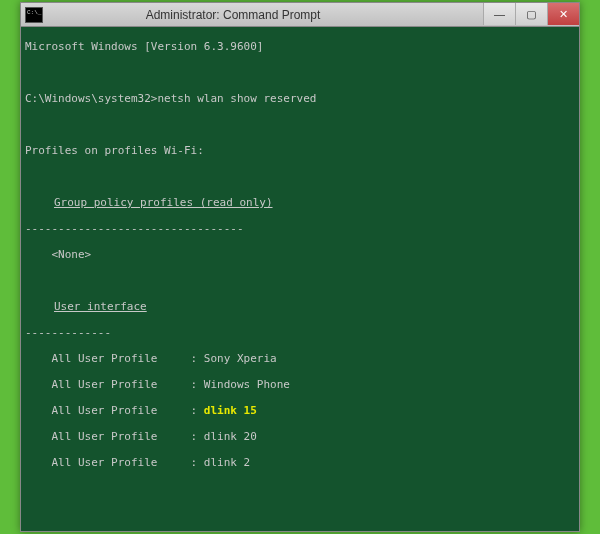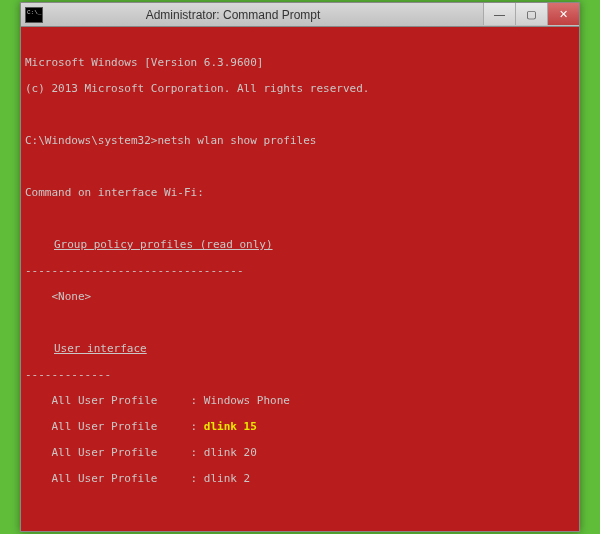--- a/index.html
+++ b/index.html
@@ -67,23 +67,23 @@
       font-size: 11px;
       color: #333;
       border-left: 1px solid #aaa;
       background: linear-gradient(#e8e8e8, #d0d0d0);
     }
     .titlebar-btn.close {
       background: linear-gradient(#d87070, #c14040);
       color: #fff;
     }
     .terminal {
-      background: #b91c1c;
+      background: #14532d;
       color: #c8c8c8;
-      padding: 16px 4px;
+      padding: 0 4px;
       font-family: Consolas, 'Lucida Console', monospace;
       font-size: 11px;
       line-height: 13px;
       white-space: pre;
       height: calc(100% - 24px);
       overflow: hidden;
     }
     .hl { color: #e8e800; font-weight: bold; }
     .underline { text-decoration: underline; margin-left: 29px; }
     .row { display: block; }
@@ -97,32 +97,32 @@
     <div class="titlebar-title">Administrator: Command Prompt</div>
     <div class="titlebar-controls">
       <div class="titlebar-btn">—</div>
       <div class="titlebar-btn">▢</div>
       <div class="titlebar-btn close">✕</div>
     </div>
   </div>
 
   <div class="terminal">
 <span class="row">Microsoft Windows [Version 6.3.9600]</span>
-<span class="row">(c) 2013 Microsoft Corporation. All rights reserved.</span>
 <span class="row"> </span>
-<span class="row"><span>C:\Windows\system32&gt;</span><span>netsh wlan show profiles</span></span>
+<span class="row"><span>C:\Windows\system32&gt;</span><span>netsh wlan show reserved</span></span>
 <span class="row"> </span>
-<span class="row">Command on interface Wi-Fi:</span>
+<span class="row">Profiles on profiles Wi-Fi:</span>
 <span class="row"> </span>
 <span class="row underline">Group policy profiles (read only)</span>
 <span class="row">---------------------------------</span>
 <span class="row">    &lt;None&gt;</span>
 <span class="row"> </span>
 <span class="row underline">User interface</span>
 <span class="row">-------------</span>
+<span class="row"><span>    All User Profile     : </span><span>Sony Xperia</span></span>
 <span class="row"><span>    All User Profile     : </span><span>Windows Phone</span></span>
 <span class="row"><span>    All User Profile     : </span><span class="hl">dlink 15</span></span>
 <span class="row"><span>    All User Profile     : </span><span>dlink 20</span></span>
 <span class="row"><span>    All User Profile     : </span><span>dlink 2</span></span>
 
 
 
 
 
 

